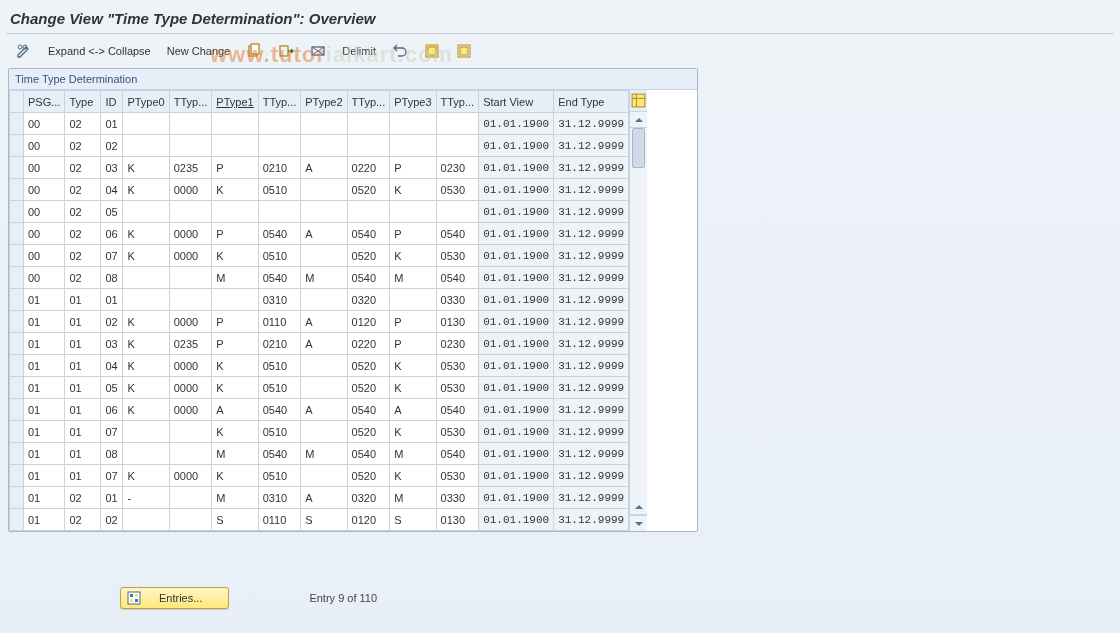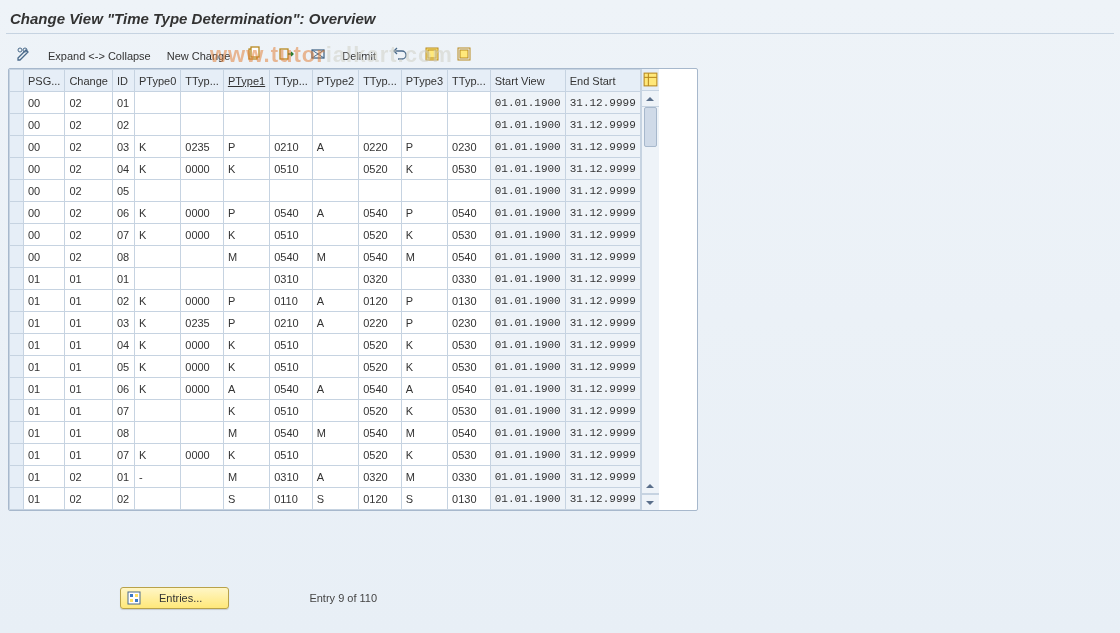--- a/index.html
+++ b/index.html
@@ -24,21 +24,21 @@
       margin: 0 6px 4px 6px;
     }
     .toolbar {
       display: flex;
       align-items: center;
       gap: 4px;
       padding: 2px 10px 6px 10px;
     }
     .toolbar .btn {
       display: inline-flex;
-      align-items: flex-end;
+      align-items: center;
       gap: 4px;
       height: 22px;
       padding: 0 6px;
       cursor: pointer;
       border-radius: 3px;
     }
     .toolbar .icon-svg { width: 16px; height: 16px; display: block; }
     .panel {
       margin: 0 8px;
       width: 690px;
@@ -230,38 +230,39 @@
         <rect x="4" y="4" width="8" height="8" fill="#ffe87a" stroke="#b8891f"></rect>
       </svg>
   </div>
 </div>
 
 <div class="watermark">
   <span class="p1">www.tutor</span><span class="p2">ialkart.com</span>
 </div>
 
 <div class="panel">
+  <div class="panel-title">Time Type Determination</div>
   <div class="grid-wrap">
     <table class="grid" id="grid">
         <thead>
           <tr>
             <th class="sel"></th>
             <th style="width: 36px;">PSG...</th>
-            <th style="width: 36px;">Change</th>
+            <th style="width: 36px;">Type</th>
             <th style="width: 22px;">ID</th>
             <th style="width: 42px;">PType0</th>
             <th style="width: 42px;">TTyp...</th>
             <th style="width: 42px; text-decoration: underline;">PType1</th>
             <th style="width: 42px;">TTyp...</th>
             <th style="width: 42px;">PType2</th>
             <th style="width: 42px;">TTyp...</th>
             <th style="width: 42px;">PType3</th>
             <th style="width: 42px;">TTyp...</th>
             <th style="width: 72px;">Start View</th>
-            <th style="width: 72px;">End Start</th>
+            <th style="width: 72px;">End Type</th>
           </tr>
         </thead>
         <tbody>
           <tr>
             <td class="sel"></td>
             <td style="width: 36px;">00</td>
             <td style="width: 36px;">02</td>
             <td style="width: 22px;">01</td>
             <td style="width: 42px;"></td>
             <td style="width: 42px;"></td>

